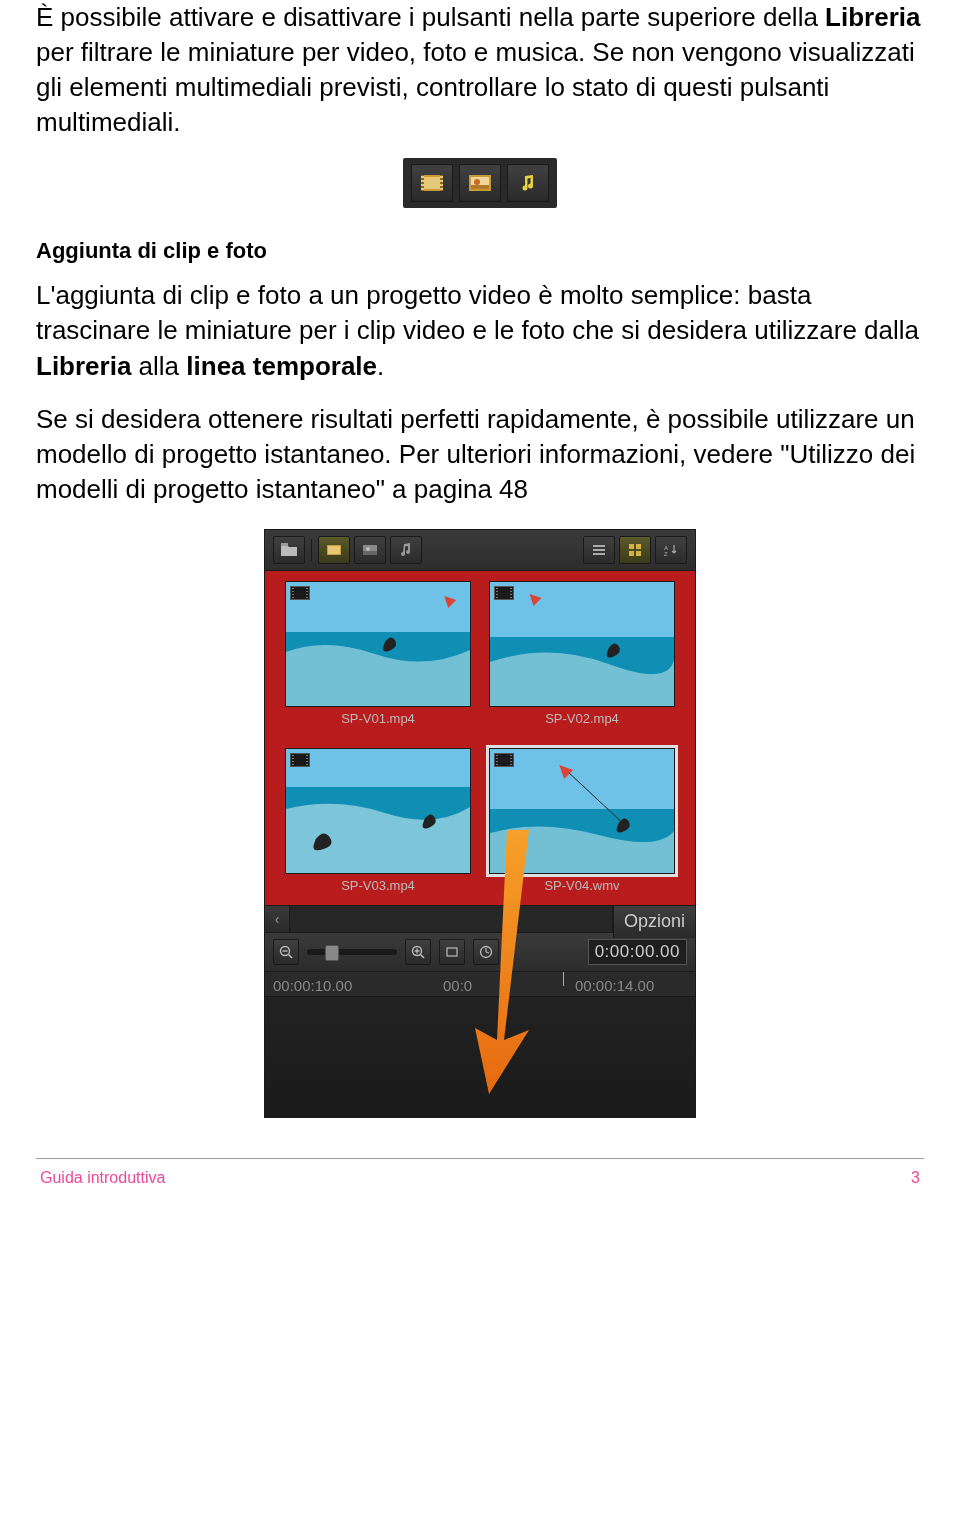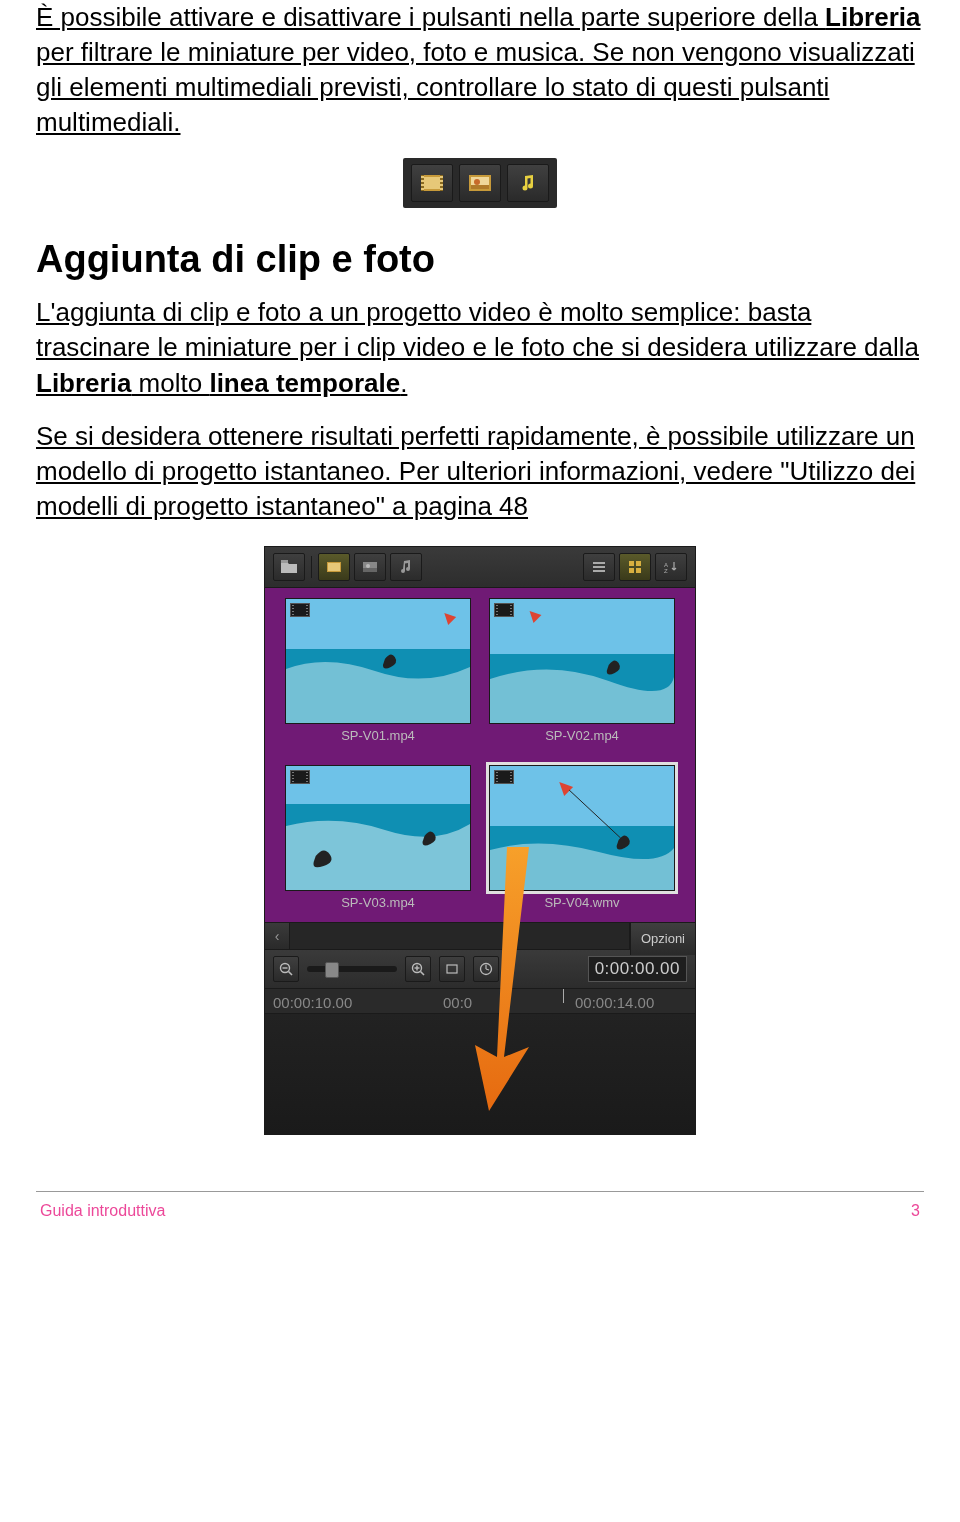--- a/index.html
+++ b/index.html
@@ -12,24 +12,23 @@
   .page {
     padding: 0 36px 28px 36px;
     box-sizing: border-box;
     width: 960px;
   }
   .para {
     font-size: 26px;
     line-height: 1.35;
     color: #000;
     margin: 0 2px 18px 0;
-    text-decoration: underline;
   }
   .heading {
-    font-size: 38px;
+    font-size: 22px;
     font-weight: 600;
     color: #000;
     margin: 28px 0 14px 0;
   }
   .mixed span { white-space: normal; }
   .bold { font-weight: bold; }
 
   
   .tb1 {
     margin: 8px auto 30px auto;
@@ -45,22 +44,22 @@
     background: linear-gradient(#404040,#2a2a2a);
     border: 1px solid #1a1a1a;
     border-radius: 2px;
     display: flex; align-items: center; justify-content: center;
   }
   .tb1-btn svg { display:block; }
 
   
   .appshot {
     width: 430px;
-    margin: 22px auto 56px auto;
-    background: #701a75;
+    margin: 22px auto 40px auto;
+    background: #b91c1c;
     border: 1px solid #1a1a1a;
     font-family: Arial, sans-serif;
     position: relative;
   }
   .app-toolbar {
     display: flex;
     align-items: center;
     gap: 4px;
     padding: 6px 8px;
     background: linear-gradient(#3a3a3a,#2d2d2d);
@@ -117,21 +116,21 @@
   }
   .optbar {
     display:flex; align-items:stretch; height:26px; background:#2b2b2b; border-top:1px solid #1a1a1a;
   }
   .optbar .scroller {
     width:24px; background:linear-gradient(#3a3a3a,#2a2a2a); border-right:1px solid #1a1a1a;
     display:flex;align-items:center;justify-content:center;color:#999;font-size:14px;
   }
   .optbar .track { flex:1; background:#262626; border-right:1px solid #1a1a1a; }
   .optbar .optbtn {
-    padding:16px 10px;background:linear-gradient(#3f3f3f,#2a2a2a);color:#ccc;font-size:13px;
+    padding:16px 10px;background:linear-gradient(#3f3f3f,#2a2a2a);color:#ccc;font-size:18px;
     display:flex;align-items:center;border-left:1px solid #1a1a1a;
   }
 
   .timeline-ctrl {
     display:flex;align-items:center;gap:8px;
     padding:6px 8px;background:linear-gradient(#3a3a3a,#2c2c2c);border-top:1px solid #1a1a1a;
   }
   .tiny-btn {
     width:24px;height:24px;border:1px solid #1a1a1a;background:linear-gradient(#3f3f3f,#2a2a2a);border-radius:2px;
     display:flex;align-items:center;justify-content:center;color:#bbb;font-size:13px;
@@ -218,21 +217,21 @@
     <div class="tb1-btn">
       <svg width="20" height="20" viewBox="0 0 20 20">
           <path d="M7 3 L15 2 L15 13 A2.5 2.5 0 1 1 12.5 10.5 L12.5 5 L9.5 5.5 L9.5 15 A2.5 2.5 0 1 1 7 12.5 Z" fill="#e7d040"></path>
         </svg>
     </div>
   </div>
 
   <h2 class="heading">Aggiunta di clip e foto</h2>
 
   <p class="para mixed">
-    <span>L'aggiunta di clip e foto a un progetto video è molto semplice: basta trascinare le miniature per i clip video e le foto che si desidera utilizzare dalla </span><span class="bold">Libreria</span><span> molto </span><span class="bold">linea temporale</span><span>.</span>
+    <span>L'aggiunta di clip e foto a un progetto video è molto semplice: basta trascinare le miniature per i clip video e le foto che si desidera utilizzare dalla </span><span class="bold">Libreria</span><span> alla </span><span class="bold">linea temporale</span><span>.</span>
   </p>
 
   <p class="para">Se si desidera ottenere risultati perfetti rapidamente, è possibile utilizzare un modello di progetto istantaneo. Per ulteriori informazioni, vedere "Utilizzo dei modelli di progetto istantaneo" a pagina 48</p>
 
   <div class="appshot">
 
     <div class="app-toolbar">
       <div class="topbtn">
         <svg width="16" height="13">
             <path d="M0 2h6l2 2h8v9H0z" fill="#bbb"></path>

